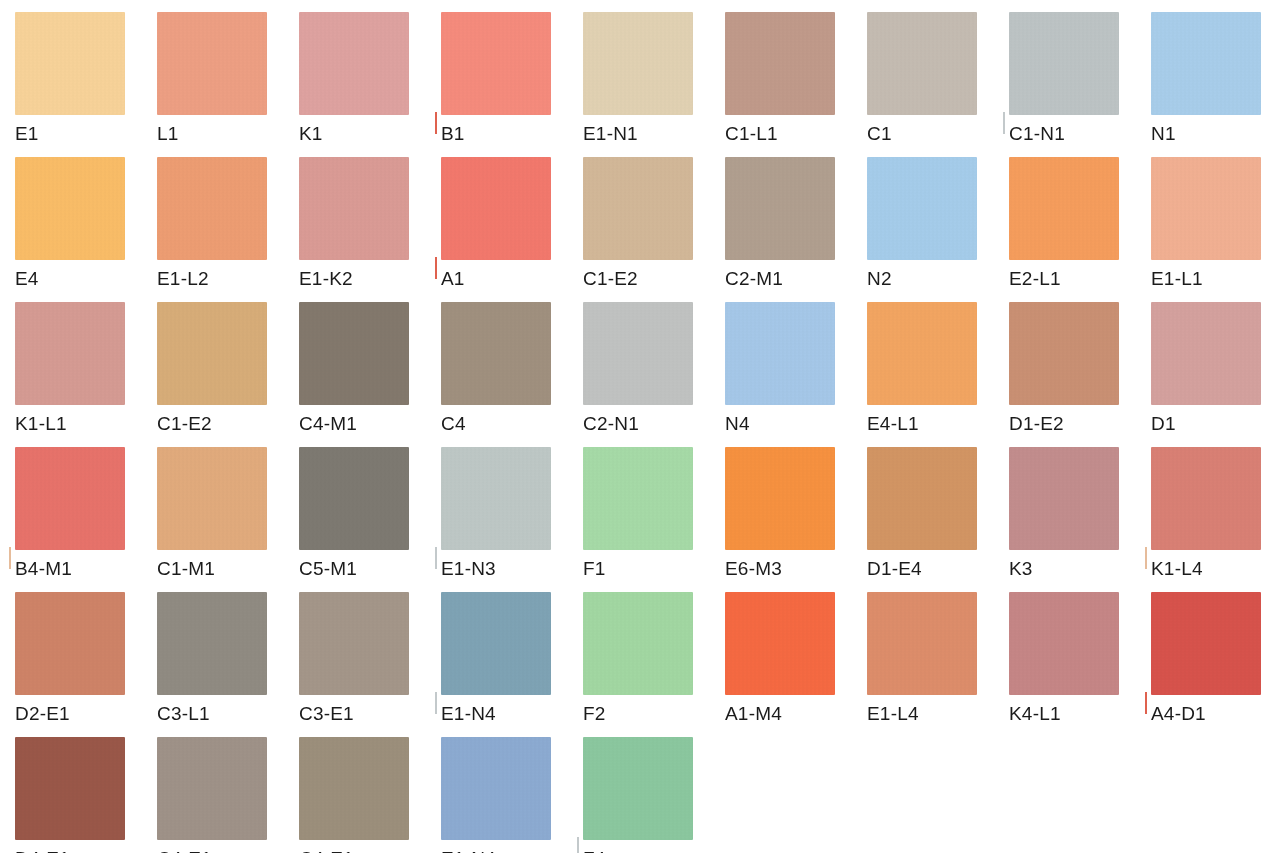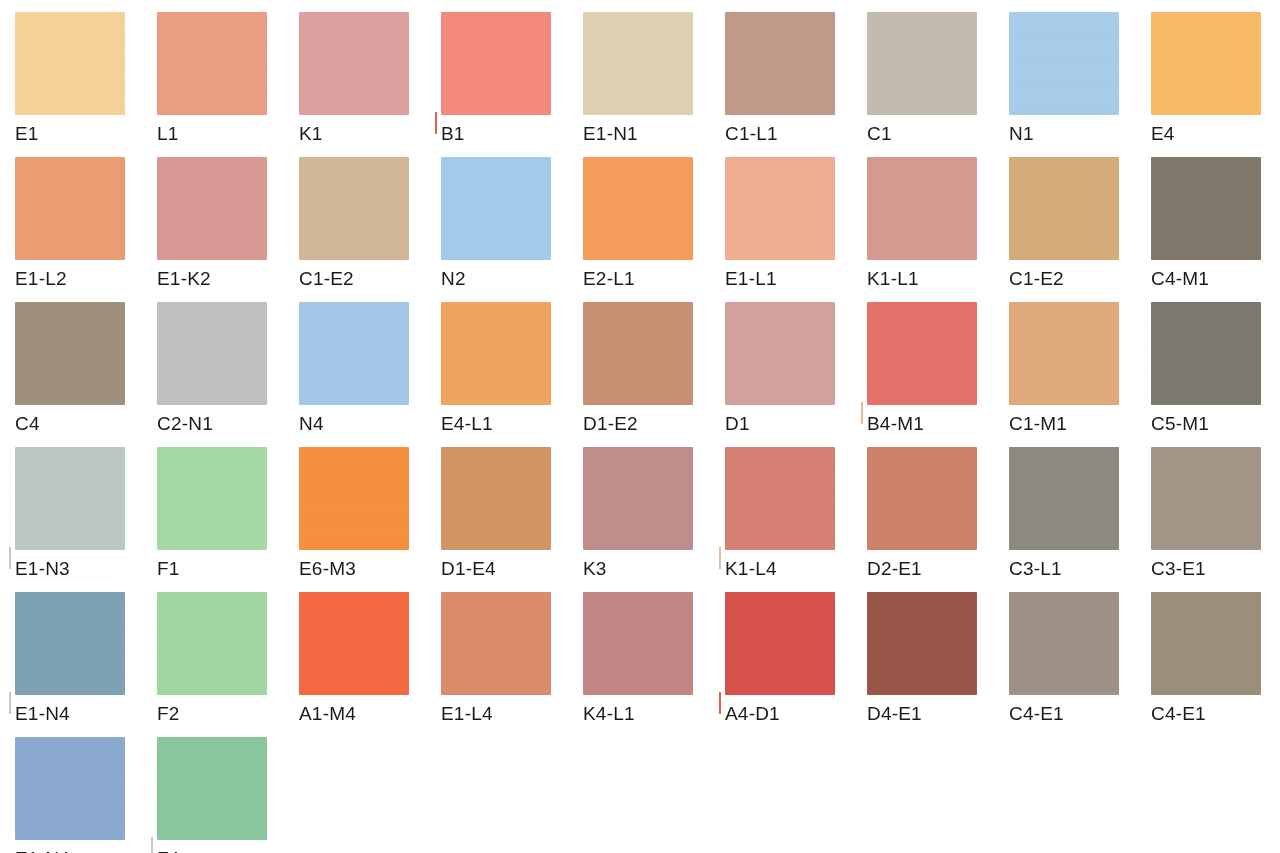--- a/index.html
+++ b/index.html
@@ -110,38 +110,52 @@
       </div>
       <div class="swatch-cell">
         <div class="swatch-chip" style="background-color: rgb(194, 155, 139);"></div>
         <div class="swatch-label">C1-L1</div>
       </div>
       <div class="swatch-cell">
         <div class="swatch-chip" style="background-color: rgb(198, 189, 179);"></div>
         <div class="swatch-label">C1</div>
       </div>
       <div class="swatch-cell">
+        <div class="swatch-chip" style="background-color: rgb(190, 197, 198);"></div>
+        <span class="reg-tick neutral"></span>
+        <div class="swatch-label">C1-N1</div>
+      </div>
+      <div class="swatch-cell">
         <div class="swatch-chip" style="background-color: rgb(169, 207, 236);"></div>
         <div class="swatch-label">N1</div>
       </div>
       <div class="swatch-cell">
         <div class="swatch-chip" style="background-color: rgb(251, 190, 104);"></div>
         <div class="swatch-label">E4</div>
       </div>
       <div class="swatch-cell">
         <div class="swatch-chip" style="background-color: rgb(239, 158, 115);"></div>
         <div class="swatch-label">E1-L2</div>
       </div>
       <div class="swatch-cell">
         <div class="swatch-chip" style="background-color: rgb(220, 156, 150);"></div>
         <div class="swatch-label">E1-K2</div>
       </div>
       <div class="swatch-cell">
+        <div class="swatch-chip" style="background-color: rgb(244, 121, 109);"></div>
+        <span class="reg-tick "></span>
+        <div class="swatch-label">A1</div>
+      </div>
+      <div class="swatch-cell">
         <div class="swatch-chip" style="background-color: rgb(212, 185, 153);"></div>
         <div class="swatch-label">C1-E2</div>
+      </div>
+      <div class="swatch-cell">
+        <div class="swatch-chip" style="background-color: rgb(178, 160, 144);"></div>
+        <div class="swatch-label">C2-M1</div>
       </div>
       <div class="swatch-cell">
         <div class="swatch-chip" style="background-color: rgb(166, 206, 236);"></div>
         <div class="swatch-label">N2</div>
       </div>
       <div class="swatch-cell">
         <div class="swatch-chip" style="background-color: rgb(247, 158, 93);"></div>
         <div class="swatch-label">E2-L1</div>
       </div>
       <div class="swatch-cell">

